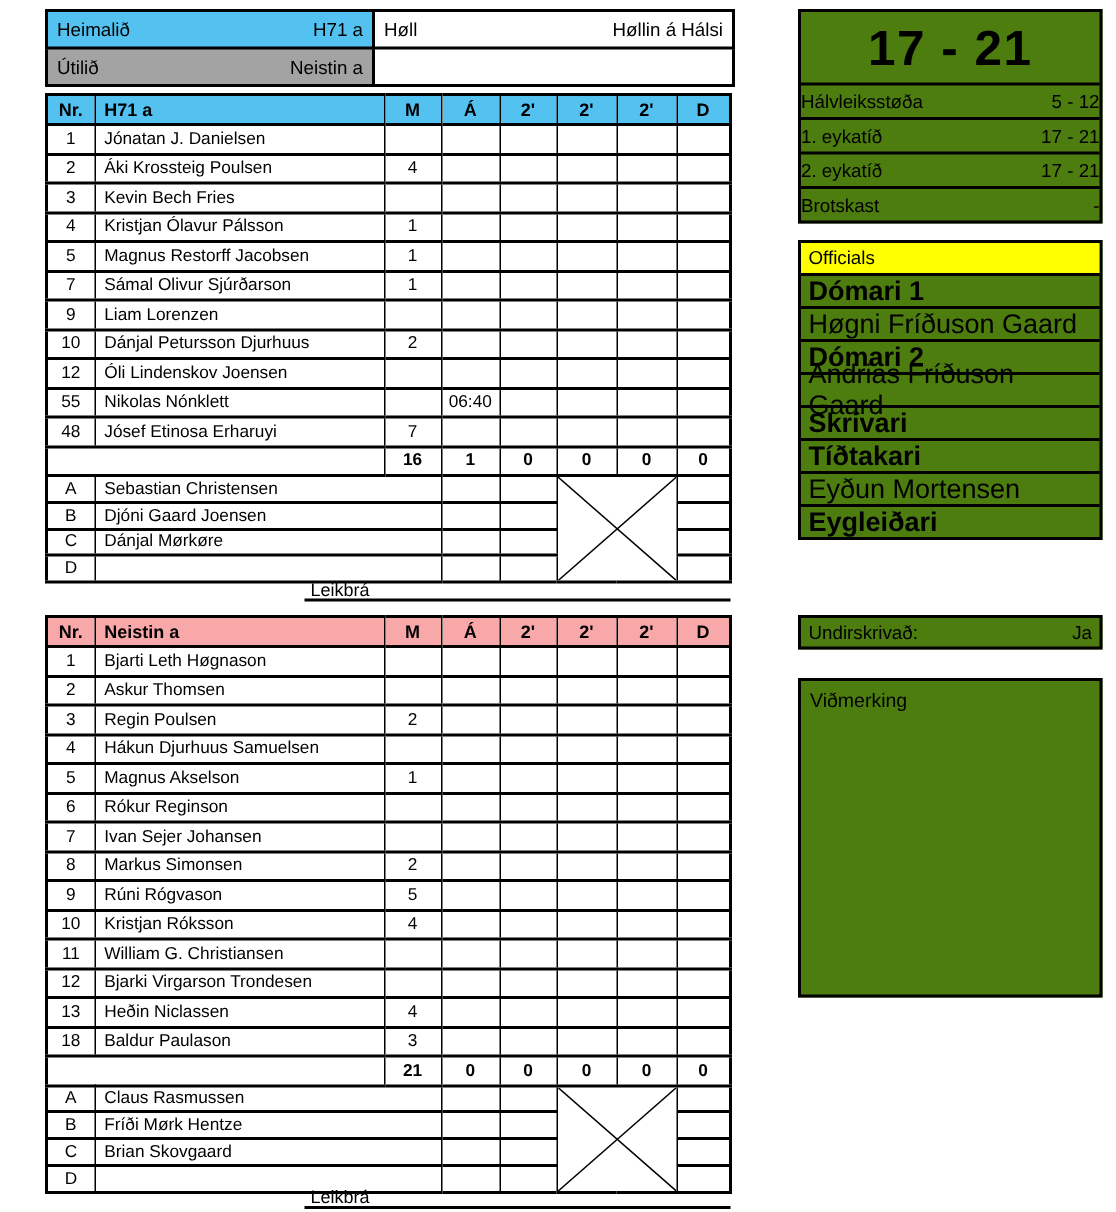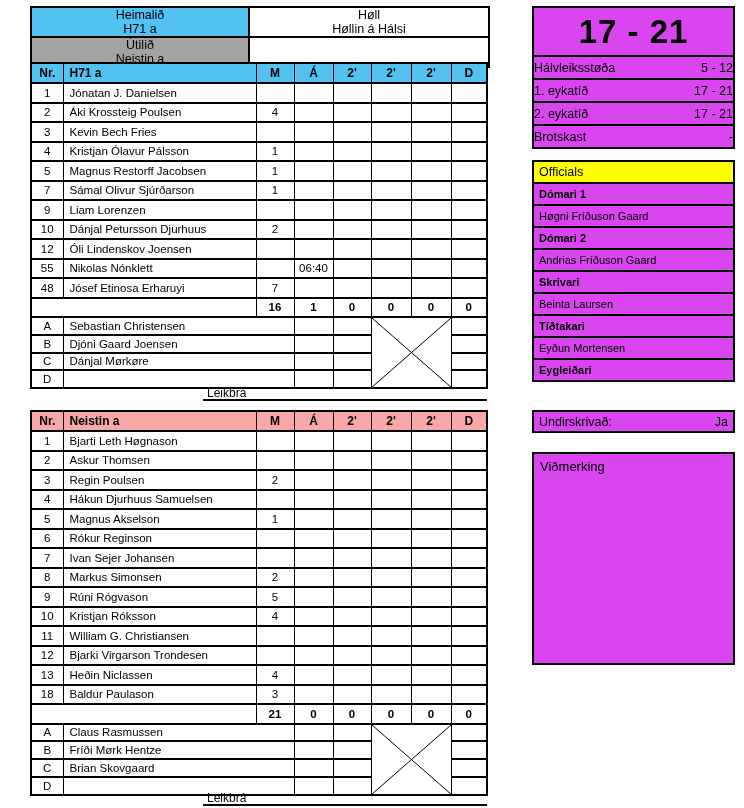--- a/index.html
+++ b/index.html
@@ -3,21 +3,21 @@
 <meta charset="utf-8">
 <style>
   * { box-sizing: border-box; margin: 0; padding: 0; }
   html, body { background: #ffffff; }
   body { font-family: "Liberation Sans", sans-serif; color: #000; }
   #page { position: relative; width: 744px; height: 808px; background: #fff; overflow: hidden; }
 
   
   .info-table { position: absolute; left: 30px; top: 6px; width: 458px; border-collapse: collapse; table-layout: fixed; }
   .info-table td { border: 2px solid #000; height: 25px; font-size: 12.5px; padding: 0 6px; vertical-align: middle; }
-  .cell-flex { display: flex; justify-content: space-between; align-items: center; flex-direction: column; }
+  .cell-flex { display: flex; justify-content: space-between; align-items: center; }
   .bg-home { background: #54C2F0; }
   .bg-away { background: #a3a3a3; }
 
   
   .roster { position: absolute; left: 30px; border-collapse: collapse; table-layout: fixed; width: 456px; border: 2px solid #000; }
   .roster th, .roster td {
     border-left: 1px solid #000; border-right: 1px solid #000;
     border-top: 2px solid #000; border-bottom: 2px solid #000;
     font-size: 11.5px; vertical-align: middle; text-align: center;
     overflow: hidden; white-space: nowrap;
@@ -35,28 +35,28 @@
   .roster td.c-x svg { display: block; width: 100%; height: 100%; }
   #roster-0 { top: 62px; }
   #roster-1 { top: 410px; }
 
   
   .sig-line { position: absolute; left: 203px; width: 284px; height: 15px; border-bottom: 2px solid #000; font-size: 12px; padding-left: 4px; }
   #sig-0 { top: 386px; }
   #sig-1 { top: 791px; }
 
   
-  .rbox { position: absolute; left: 532px; width: 203px; border: 2px solid #000; background: #d946ef; }
+  .rbox { position: absolute; left: 532px; width: 203px; border: 2px solid #000; background: #4d7c0f; }
   .score-box { top: 6px; }
   .score-final { height: 47px; display: flex; align-items: center; justify-content: center; font-size: 33px; font-weight: bold; letter-spacing: 1px; }
   .score-row { border-top: 2px solid #000; height: 23px; display: flex; justify-content: space-between; align-items: center; padding: 0 0; font-size: 12.5px; }
 
   .officials-box { top: 160px; }
   .officials-title { height: 20px; background: #FFFF00; font-size: 12.5px; display: flex; align-items: center; padding: 0 5px; }
-  .obox-row { border-top: 2px solid #000; height: 22px; display: flex; align-items: center; padding: 0 5px; font-size: 11px; }
+  .obox-row { border-top: 2px solid #000; height: 22px; display: flex; align-items: center; padding: 0 5px; font-size: 18px; }
   .obox-row.role { font-weight: bold; }
 
   .signed-box { top: 410px; height: 23px; display: flex; justify-content: space-between; align-items: center; padding: 0 5px; font-size: 12.5px; }
   .remarks-box { top: 452px; height: 213px; padding: 5px 6px; font-size: 13px; }
 </style>
 </head>
 <body>
 
 <div id="page">
 
@@ -508,21 +508,20 @@
     </div>
   </div>
 
   <div class="rbox officials-box">
     <div class="officials-title">Officials</div>
     <div class="obox-row role">Dómari 1</div>
     <div class="obox-row">Høgni Fríðuson Gaard</div>
     <div class="obox-row role">Dómari 2</div>
     <div class="obox-row">Andrias Fríðuson Gaard</div>
     <div class="obox-row role">Skrivari</div>
-    <div class="obox-row">Beinta Laursen</div>
     <div class="obox-row role">Tíðtakari</div>
     <div class="obox-row">Eyðun Mortensen</div>
     <div class="obox-row role">Eygleiðari</div>
   </div>
 
   <div class="rbox signed-box">
     <span>Undirskrivað:</span>
     <span>Ja</span>
   </div>
 

